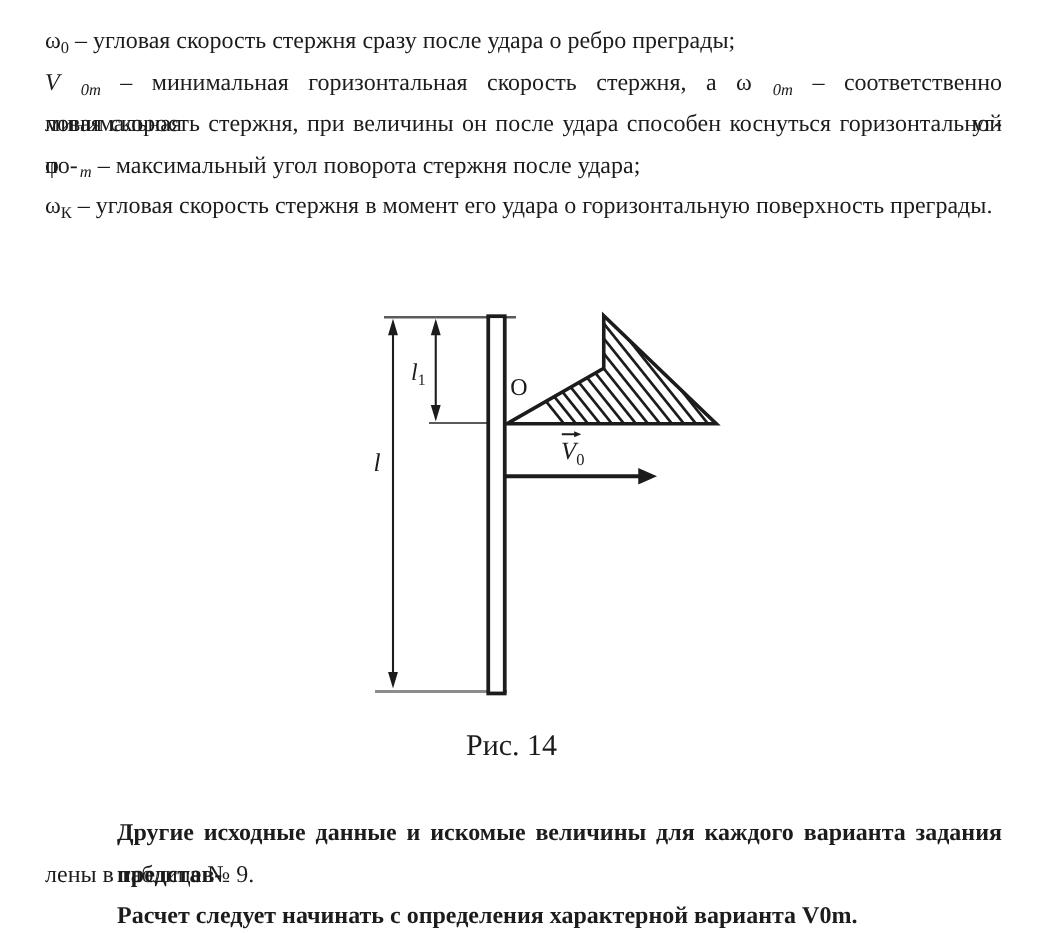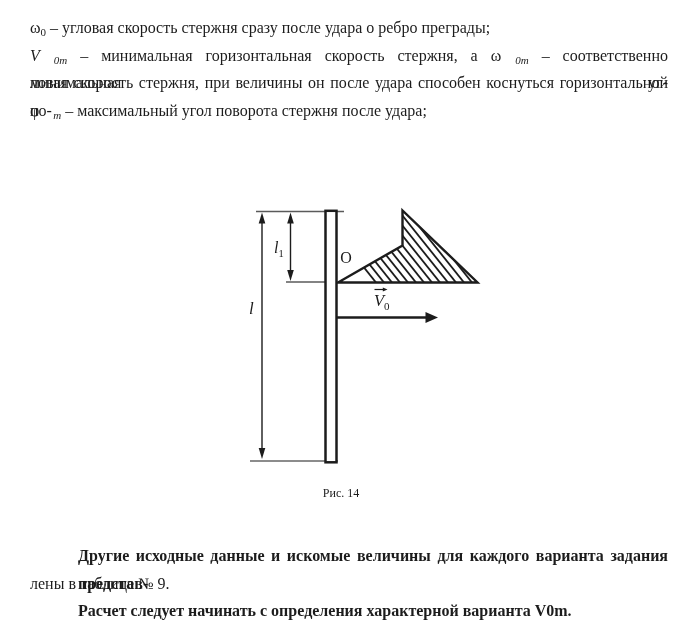--- a/index.html
+++ b/index.html
@@ -33,35 +33,36 @@
   .figure-wrap {
     position: absolute;
     left: 240px; top: 203px;
     width: 250px; height: 270px;
   }
   .caption {
     position: absolute;
     left: 266px; top: 486px;
     width: 150px;
     text-align: center;
-    font-size: 12px;
+    font-size: 20px;
   }
   svg text {
     font-family: "Liberation Serif", "DejaVu Serif", serif;
     fill: #1c1c1c;
   }
 </style>
 </head>
 <body>
 
 <div class="textblock top">
   <div class="tline"><span><span>ω</span><sub class="s">0</sub></span><span> – угловая скорость стержня сразу после удара о ребро преграды;</span></div>
   <div class="tline just"><span><span class="it">V</span><sub class="s it">0m</sub></span><span> – минимальная горизонтальная скорость стержня, а </span><span><span>ω</span><sub class="s it">0m</sub></span><span> – соответственно минимальная уг-</span></div>
   <div class="tline just"><span>ловая скорость стержня, при величины он после удара способен коснуться горизонтальной по-</span></div>
   <div class="tline"><span><span>φ</span><sub class="s it">m</sub></span><span> – максимальный угол поворота стержня после удара;</span></div>
+  <div class="tline"><span><span>ω</span><sub class="s">К</sub></span><span> – угловая скорость стержня в момент его удара о горизонтальную поверхность преграды.</span></div>
 </div>
 
 <div class="figure-wrap">
 <svg width="250" height="270" viewBox="240 203 250 270" xmlns="http://www.w3.org/2000/svg">
   <defs>
     <clipPath id="wedgeClip">
       <polygon points="338,282.5 402.5,245.5 402.5,210.5 477.5,282.5"></polygon>
     </clipPath>
   </defs>
 

